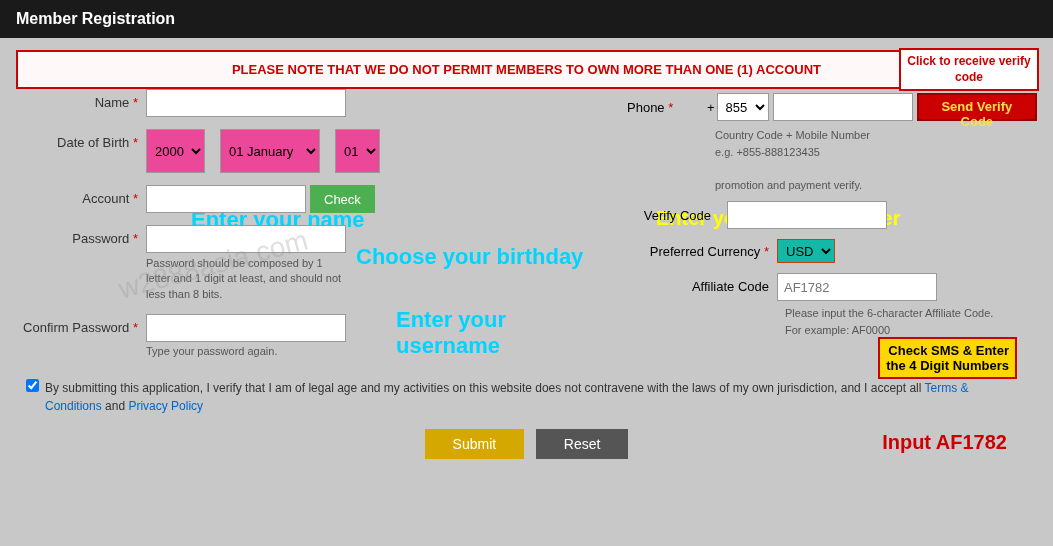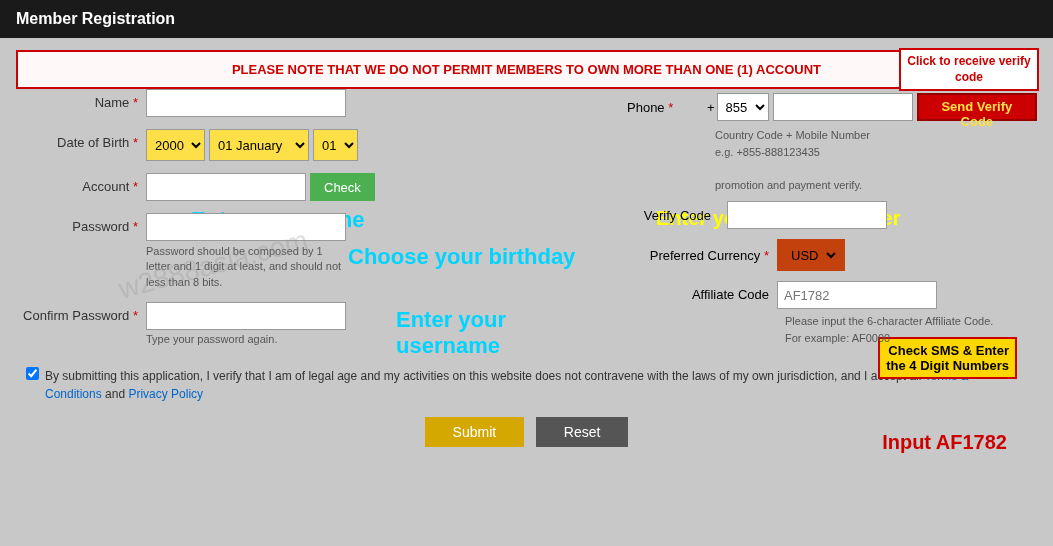--- a/index.html
+++ b/index.html
@@ -58,21 +58,21 @@
       position: absolute;
       top: 118px;
       left: 175px;
     }
     .tooltip-birthday {
       color: #00d4ff;
       font-size: 22px;
       font-weight: bold;
       position: absolute;
       top: 155px;
-      left: 332px;
+      left: 340px;
     }
     .tooltip-phone {
       color: #ffff00;
       font-size: 20px;
       font-weight: bold;
       position: absolute;
       top: 118px;
       left: 640px;
     }
     .tooltip-username {
@@ -137,26 +137,26 @@
       height: 28px;
       border: 1px solid #999;
       background: #fff;
       padding: 2px 6px;
       font-size: 13px;
     }
     .name-input {
       width: 200px;
     }
     .dob-select {
-      height: 32px;
-      border: 1px solid #999;
-      background: #fde047;
+      height: 44px;
+      border: 1px solid #999;
+      background: #ec4899;
       padding: 2px 4px;
       font-size: 13px;
-      margin-right: 4px;
+      margin-right: 15px;
     }
     .account-input {
       width: 160px;
     }
     .check-btn {
       background: #4caf50;
       color: #fff;
       border: none;
       padding: 4px 14px;
       height: 28px;
@@ -245,23 +245,23 @@
       align-items: center;
       margin-bottom: 10px;
     }
     .currency-label {
       min-width: 150px;
       text-align: right;
       padding-right: 8px;
       font-size: 13px;
     }
     .currency-select {
-      height: 32px;
-      border: 6px solid #c2410c;
-      background: #c2410c;
+      height: 24px;
+      border: 1px solid #c2410c;
+      background: #14b8a6;
       padding: 2px 4px;
       font-size: 13px;
     }
     .affiliate-row {
       display: flex;
       align-items: flex-start;
       margin-bottom: 4px;
     }
     .affiliate-label {
       min-width: 150px;

